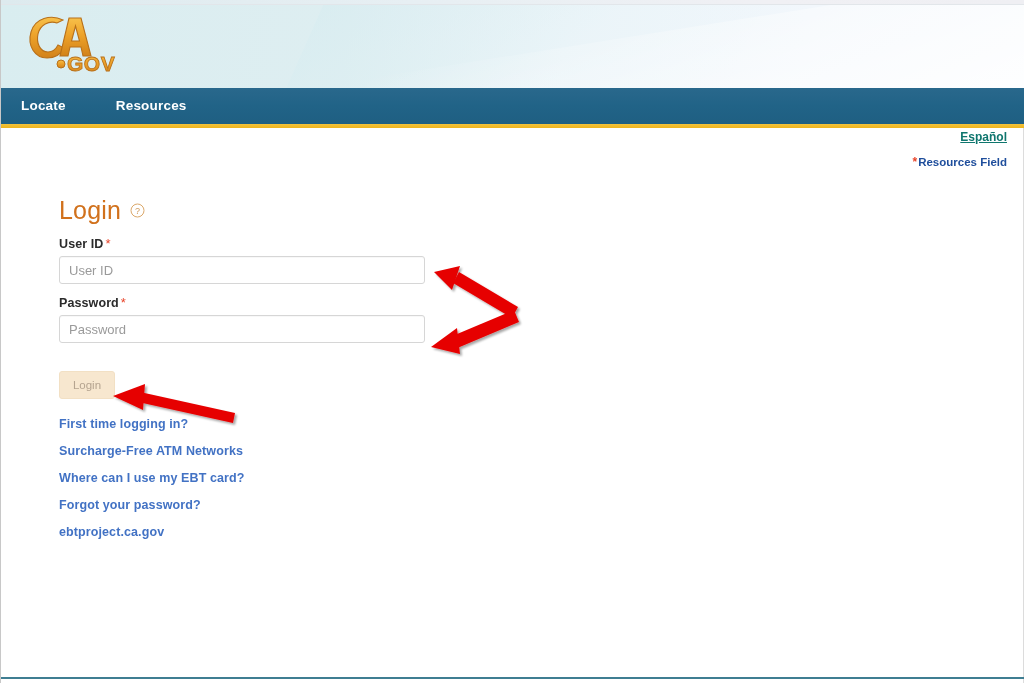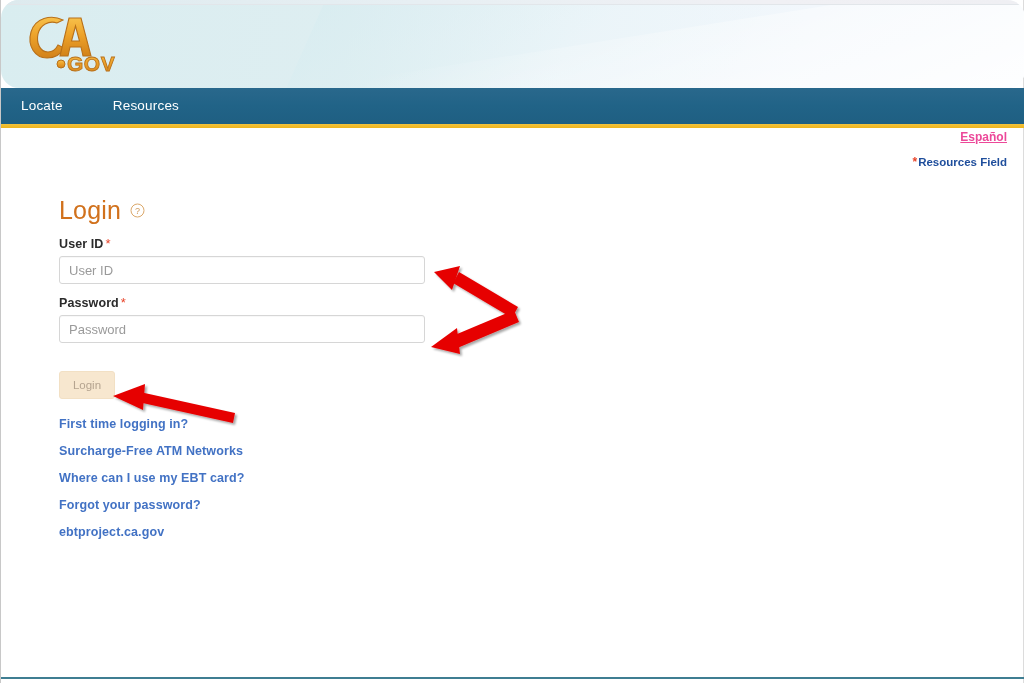--- a/index.html
+++ b/index.html
@@ -28,21 +28,20 @@
 
   
   .banner {
     position: absolute;
     left: 0;
     top: 0;
     width: 1024px;
     height: 88px;
     background: linear-gradient(100deg, #d9edf0 0%, #deeef1 34%, #eaf4f8 55%, #f2f7fc 78%, #f4f8fd 100%);
     overflow: hidden;
-    border-radius: 18px;
   }
   .banner-topline {
     position: absolute;
     left: 0; top: 0;
     width: 1024px;
     height: 4px;
     background: linear-gradient(to right, #ddeaee 0%, #e7eff3 40%, #f0f0f4 75%, #efeff3 100%);
     border-bottom: 1px solid #e2e6ea;
   }
   .banner-swoosh {
@@ -88,21 +87,21 @@
   }
   .navbar-inner {
     display: flex;
     align-items: center;
     height: 36px;
     padding-left: 20px;
   }
   .nav-item {
     color: #ffffff;
     font-size: 13.5px;
-    font-weight: normal;
+    font-weight: bold;
     letter-spacing: 0.2px;
     margin-right: 50px;
     cursor: pointer;
     text-decoration: none;
     line-height: 36px;
   }
   .nav-gold {
     position: absolute;
     left: 0;
     top: 124px;
@@ -112,21 +111,21 @@
     background: linear-gradient(to bottom, #f3c23c 0%, #eeb41c 100%);
   }
 
   
   .espanol-link {
     position: absolute;
     right: 16px;
     top: 130px;
     font-size: 12px;
     font-weight: bold;
-    color: #ec4899;
+    color: #0f766e;
     text-decoration: underline;
     cursor: pointer;
   }
   .required-field {
     position: absolute;
     right: 16px;
     top: 155px;
     font-size: 11.5px;
     font-weight: bold;
     color: #1f4e9c;

